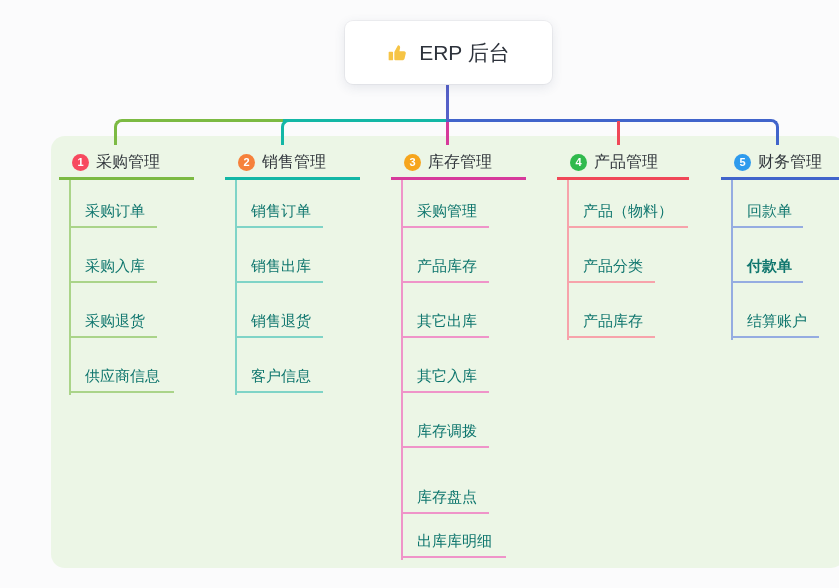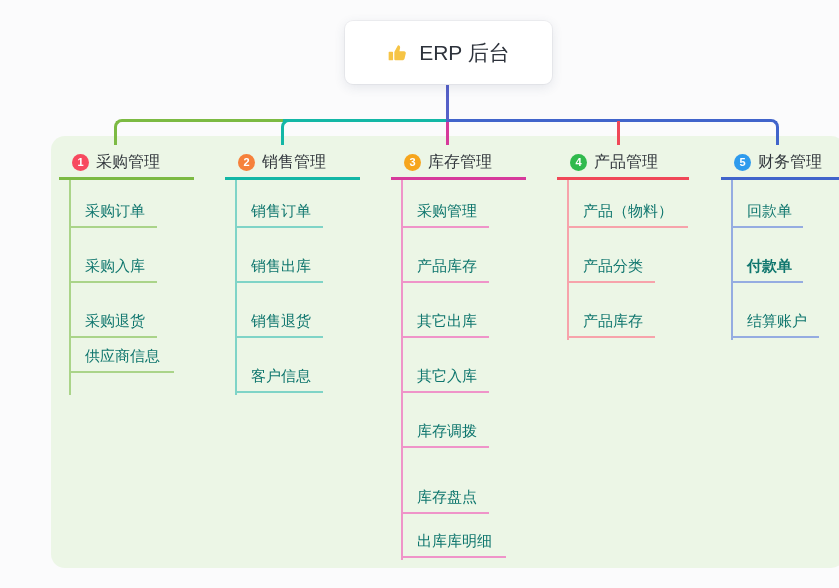--- a/index.html
+++ b/index.html
@@ -62,21 +62,21 @@
 
   <div class="branch" style="left: 30px;">
     <div class="bhead" style="border-color: rgb(124, 186, 67); width: 122px;">
       <span class="badge" style="background: rgb(247, 73, 95);">1</span>
       <span class="btitle">采购管理</span>
     </div>
     <div class="vline" style="background: rgb(170, 212, 137); height: 217px;"></div>
   <div class="child" style="top: 196px; width: 88px; border-bottom-color: rgb(170, 212, 137);">采购订单</div>
       <div class="child" style="top: 251px; width: 88px; border-bottom-color: rgb(170, 212, 137);">采购入库</div>
       <div class="child" style="top: 306px; width: 88px; border-bottom-color: rgb(170, 212, 137);">采购退货</div>
-      <div class="child" style="top: 341px; width: 104.5px; border-bottom-color: rgb(170, 212, 137);">供应商信息</div>
+      <div class="child" style="top: 361px; width: 104.5px; border-bottom-color: rgb(170, 212, 137);">供应商信息</div>
     </div>
 
   <div class="branch" style="left: 196px;">
     <div class="bhead" style="border-color: rgb(19, 183, 166); width: 122px;">
       <span class="badge" style="background: rgb(246, 129, 59);">2</span>
       <span class="btitle">销售管理</span>
     </div>
     <div class="vline" style="background: rgb(127, 212, 199); height: 217px;"></div>
   <div class="child" style="top: 196px; width: 88px; border-bottom-color: rgb(127, 212, 199);">销售订单</div>
       <div class="child" style="top: 251px; width: 88px; border-bottom-color: rgb(127, 212, 199);">销售出库</div>

